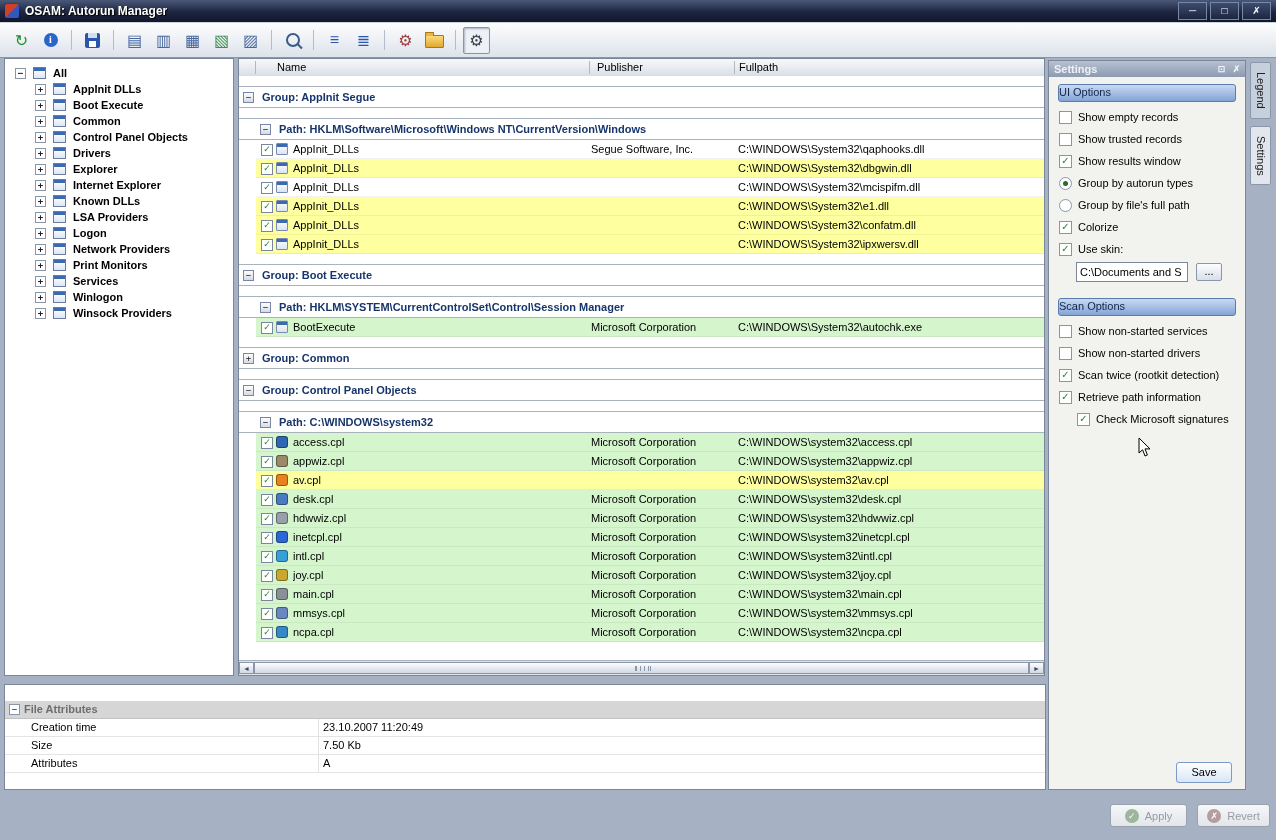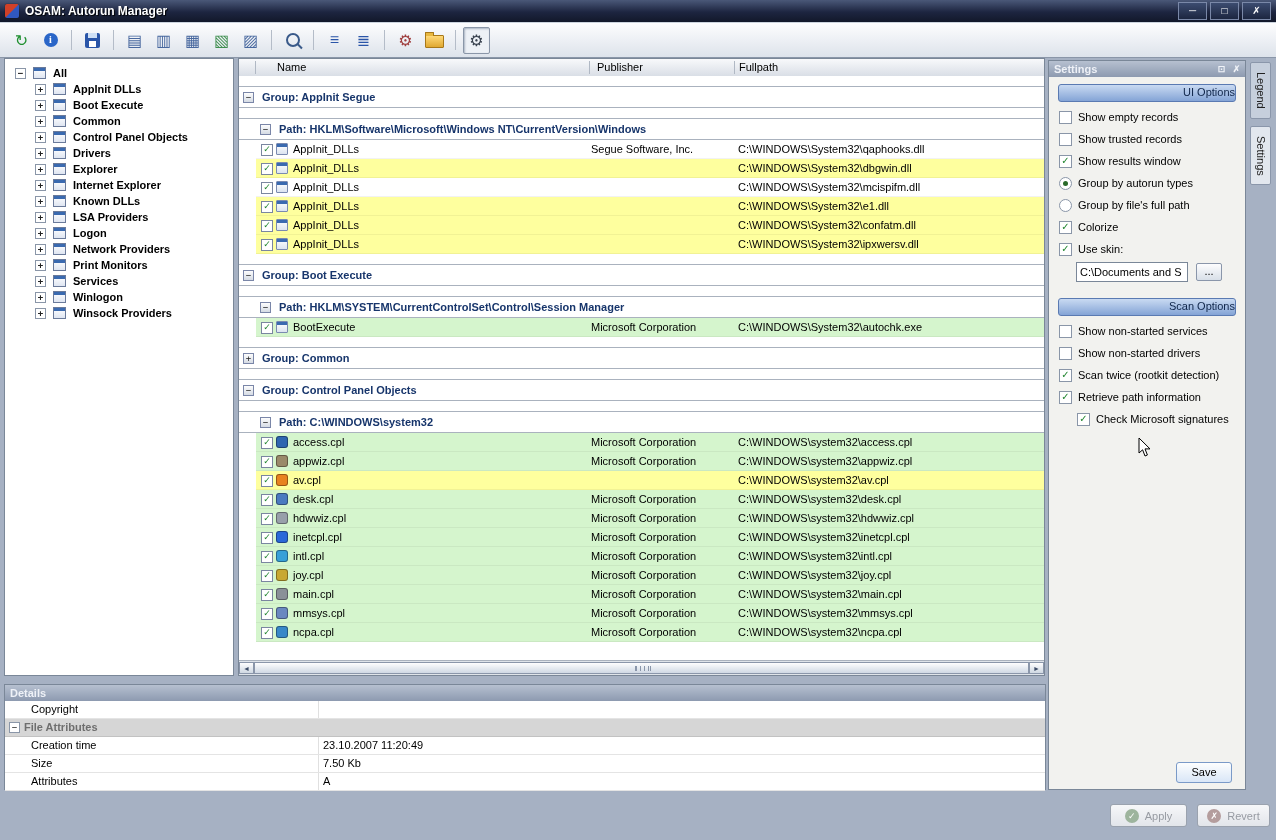--- a/index.html
+++ b/index.html
@@ -95,21 +95,21 @@
   .settings-panel{position:absolute;left:1048px;top:60px;width:198px;height:730px;background:#f2f2ef;
     border:1px solid #7a8798;box-sizing:border-box;}
   .phead{position:absolute;left:0;top:0;right:0;height:16px;
     background:linear-gradient(#b6c0d0,#8d9ab0);color:#eef1f7;font-weight:bold;line-height:16px;
     padding-left:5px;display:flex;align-items:center;}
   .phead .cap{flex:1;}
   .phead-btn{width:13px;height:12px;margin-right:2px;color:#f0f3f8;font-size:9px;line-height:12px;
     text-align:center;}
   .pbody{position:absolute;left:0;top:16px;right:0;bottom:0;}
   .opt-btn{margin:7px 9px 2px;height:16px;background:linear-gradient(#c9daf2,#84a4d6);
-    border:1px solid #5a7ab2;border-radius:3px;text-align:right;line-height:15px;color:#10264a;}
+    border:1px solid #5a7ab2;border-radius:3px;text-align:left;line-height:15px;color:#10264a;}
   .srow{display:flex;align-items:flex-start;margin:9px 10px 0;}
   .srow.indent{margin-left:28px;}
   .scb{width:11px;height:11px;border:1px solid #8a96a8;background:#fff;margin-right:6px;flex:none;
     font-size:10px;line-height:10px;text-align:center;color:#21862f;box-sizing:content-box;}
   .scb.radio{border-radius:50%;}
   .scb.radio.on::after{content:"";display:block;width:5px;height:5px;border-radius:50%;
     background:#2a6a2a;margin:3px auto;}
   .slabel{flex:1;line-height:13px;}
   .skin-row{display:flex;align-items:center;margin:6px 10px 0 27px;gap:8px;}
   .skin-input{width:104px;height:16px;border:1px solid #7a8798;font-family:"Liberation Sans",sans-serif;
@@ -545,29 +545,21 @@
       <div class="save-btn">Save</div>
     </div>
   </div>
 
   <div class="side-tabs">
     <div class="vtab">Legend</div>
     <div class="vtab active">Settings</div>
   </div>
 
   <div class="details-panel">
-    <div class="phead">
-      <span class="cap">Details</span>
-    </div>
     <div id="detailRows" style="position:absolute;left:0;top:16px;right:0;">
-        <div class="dtr">
-          <span class="vline"></span>
-          <span class="lab">Copyright</span>
-          <span class="val"></span>
-        </div>
         <div class="dtr group">
           <span class="ebox">−</span>
           <span class="lab">File Attributes</span>
         </div>
         <div class="dtr">
           <span class="vline"></span>
           <span class="lab">Creation time</span>
           <span class="val">23.10.2007 11:20:49</span>
         </div>
         <div class="dtr">

